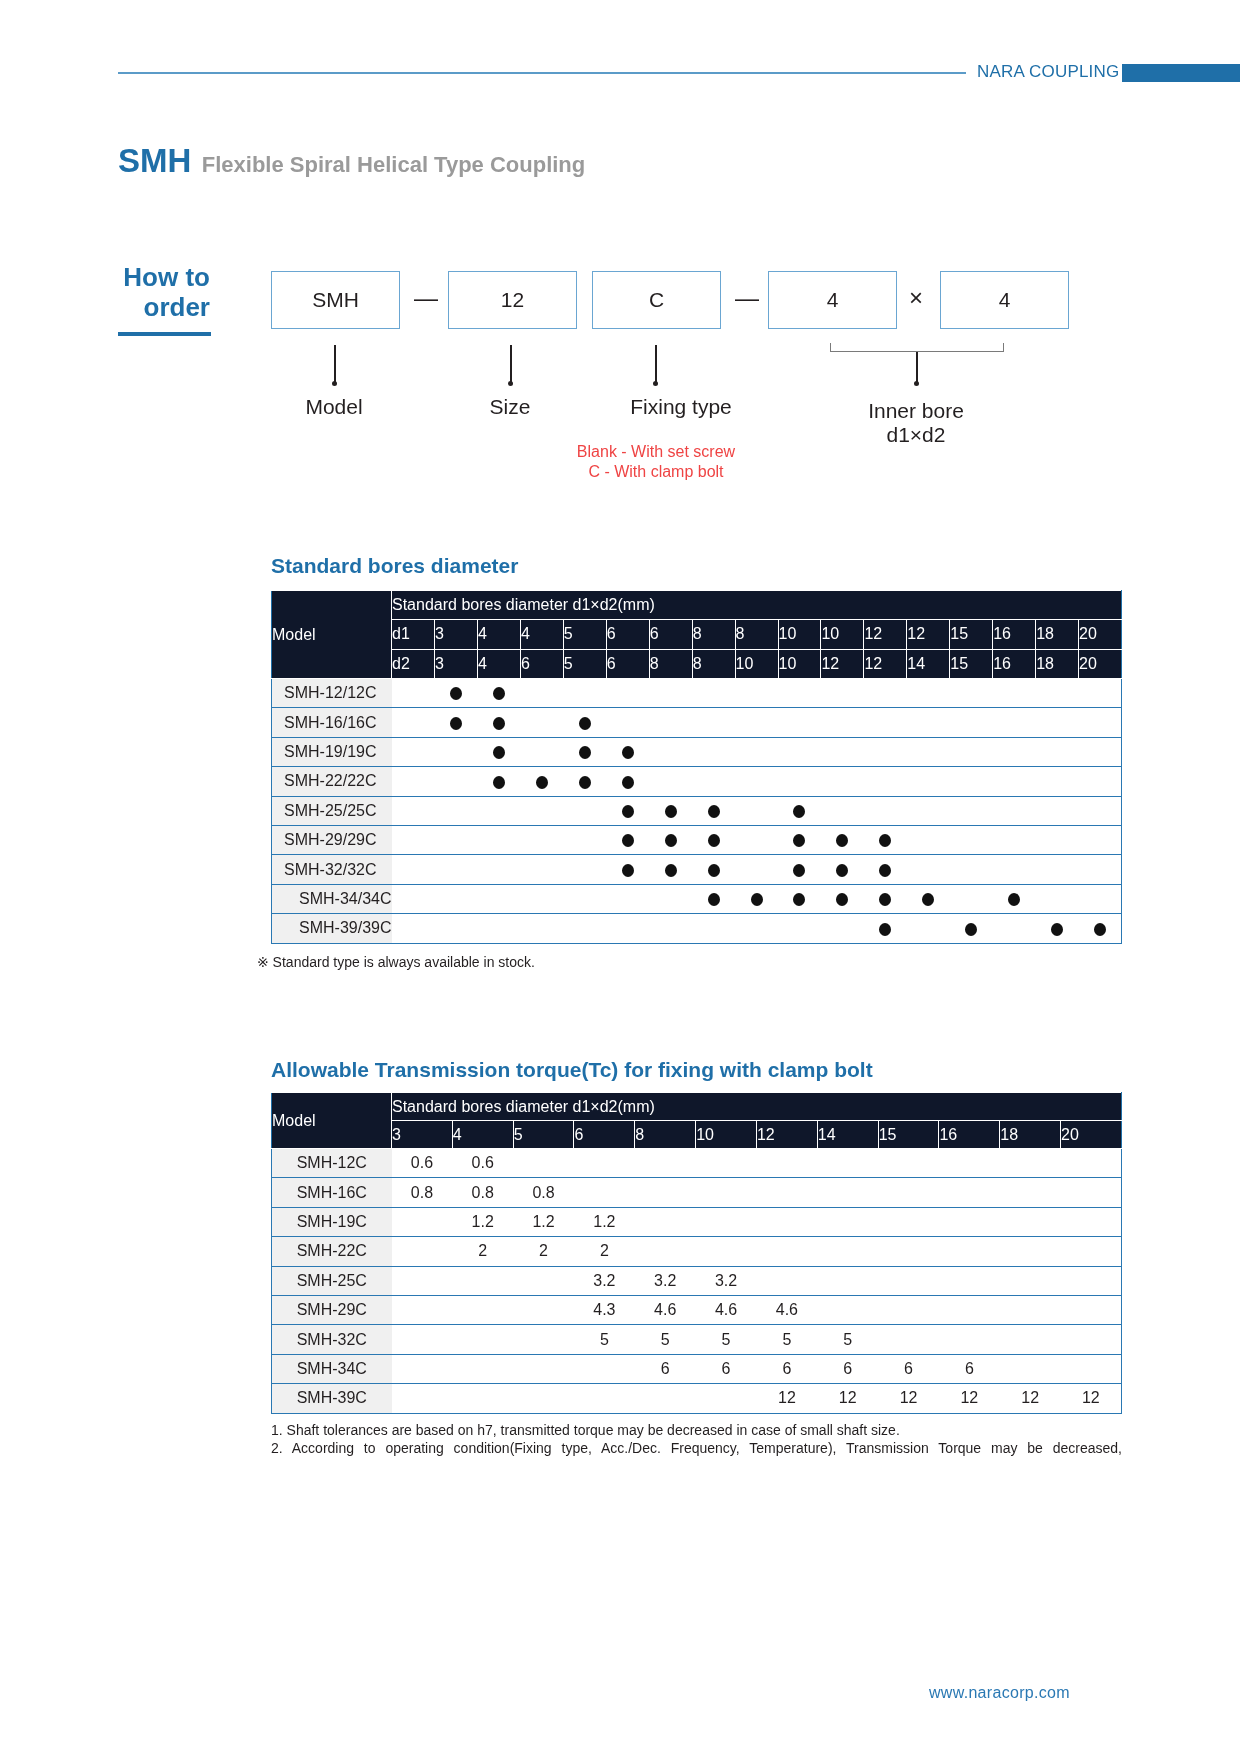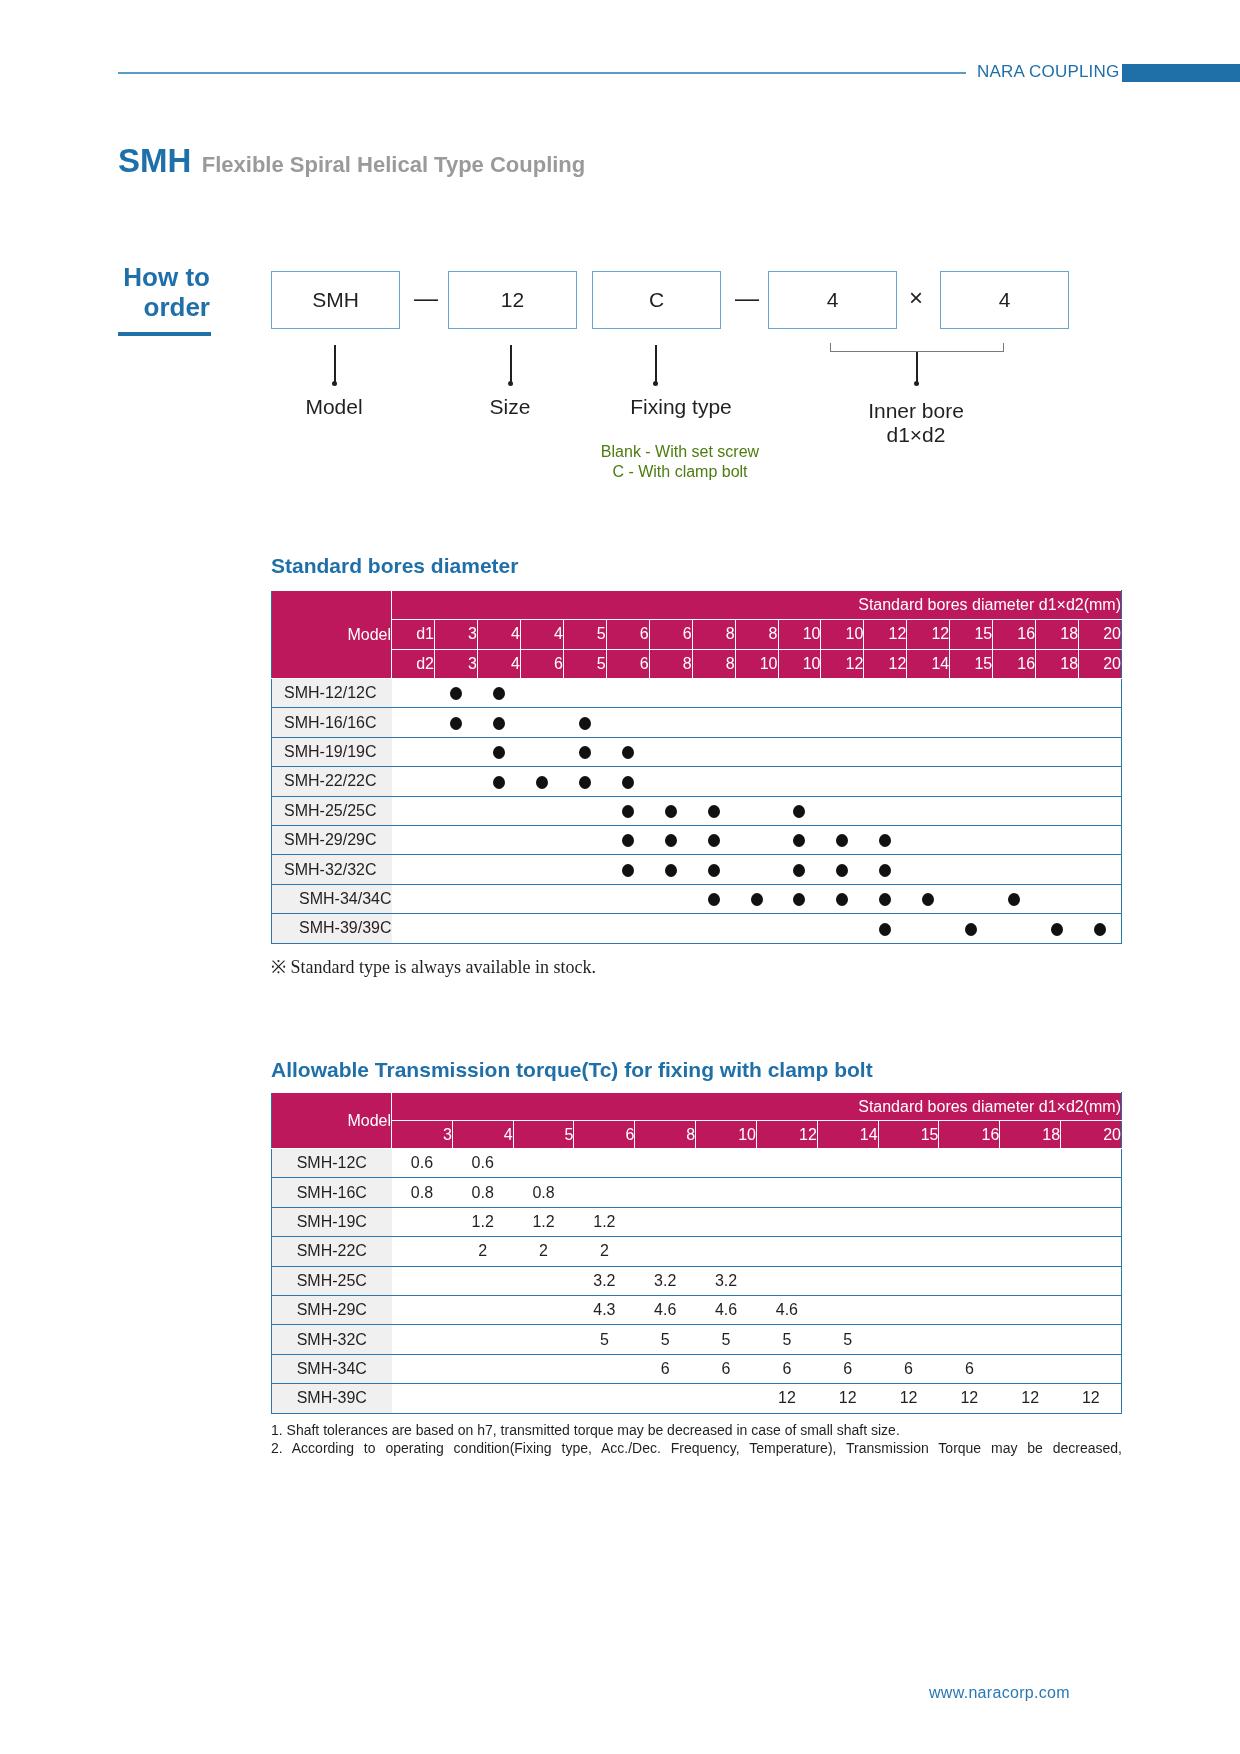--- a/index.html
+++ b/index.html
@@ -18,34 +18,34 @@
     .how-underline { position: absolute; left: 118px; top: 332px; width: 93px; height: 4px; background: #1f6fa8; }
 
     .code-box { position: absolute; top: 271px; height: 58px; border: 1.5px solid #6aa6d2; display: flex; align-items: center; justify-content: center; font-size: 21px; color: #231f20; }
     .sep { position: absolute; top: 284px; font-size: 24px; color: #231f20; }
 
     .leader { position: absolute; width: 1.5px; background: #231f20; }
     .dot { position: absolute; width: 5px; height: 5px; border-radius: 50%; background: #231f20; }
     .bracket { position: absolute; left: 830px; top: 343px; width: 174px; height: 9px; border: 1.5px solid #7a7a7a; border-top: none; }
 
     .part-label { position: absolute; font-size: 21px; color: #231f20; text-align: center; line-height: 24px; }
-    .fix-note { position: absolute; left: 568px; top: 442px; width: 224px; text-align: center; font-size: 16px; line-height: 20px; color: #4d7c0f; }
+    .fix-note { position: absolute; left: 544px; top: 442px; width: 224px; text-align: center; font-size: 16px; line-height: 20px; color: #ef4444; }
 
     .section-title { position: absolute; left: 271px; font-size: 21px; font-weight: bold; color: #1f6fa8; }
 
     table { position: absolute; border-collapse: collapse; table-layout: fixed; }
-    .tbl th { background: #be185d; color: #ffffff; font-weight: normal; font-size: 16px; border: 1.5px solid #ffffff; text-align: right; padding: 0; }
+    .tbl th { background: #0f172a; color: #ffffff; font-weight: normal; font-size: 16px; border: 1.5px solid #ffffff; text-align: left; padding: 0; }
     .tbl th.model-head { border-left: 1.5px solid #1f6fa8; }
     .tbl td { border-top: 1.5px solid #2a78b3; border-bottom: 1.5px solid #2a78b3; text-align: center; font-size: 16px; padding: 0; height: 29.4px; }
     .tbl td.model-cell { background: #f0f0f0; border-left: 1.5px solid #2a78b3; }
     .tbl td:last-child { border-right: 1.5px solid #2a78b3; }
     .tbl th:last-child { border-right: 1.5px solid #1f6fa8; }
     .bullet { display: inline-block; width: 12px; height: 13px; border-radius: 50%; background: #111; vertical-align: middle; }
 
-    .stock-note { position: absolute; left: 271px; top: 956px; font-size: 18px; color: #231f20; font-family: Liberation Serif, serif; }
+    .stock-note { position: absolute; left: 257px; top: 956px; font-size: 14px; color: #231f20; }
     .notes { position: absolute; left: 271px; top: 1427px; width: 851px; font-size: 14px; line-height: 17.5px; color: #231f20; }
     .notes div.just { text-align: justify; text-align-last: justify; }
 
     .footer-url { position: absolute; left: 929px; top: 1684px; font-size: 16px; color: #2a78b3; letter-spacing: 0.3px; }
     .footer-page { position: absolute; left: 1104px; top: 1755px; font-size: 20px; color: #231f20; }
   </style>
 </head>
 <body>
 
 <div class="top-rule"></div>

